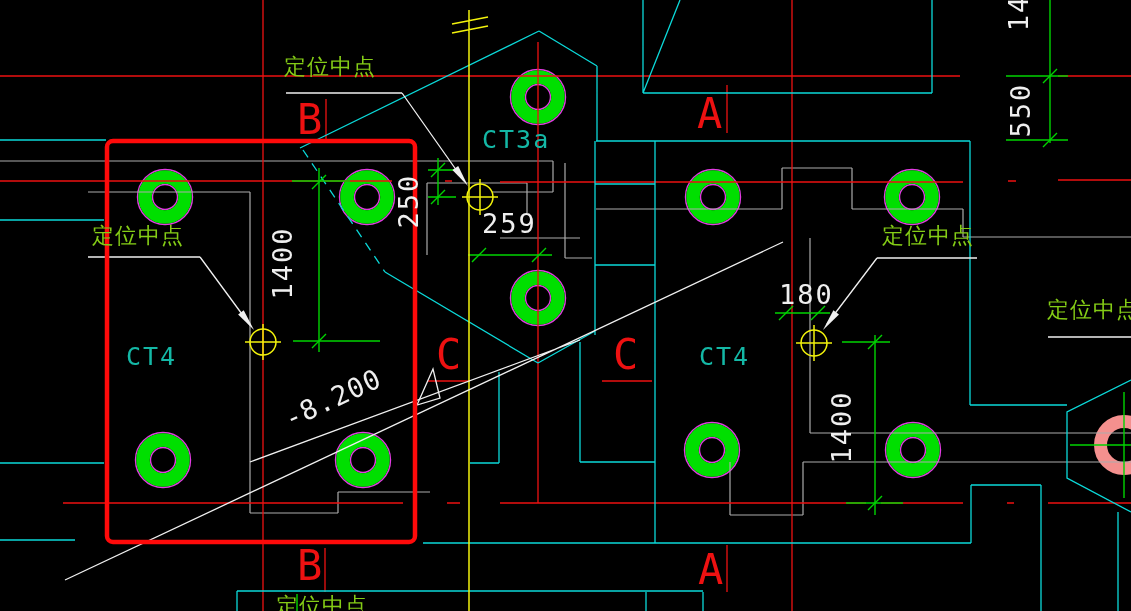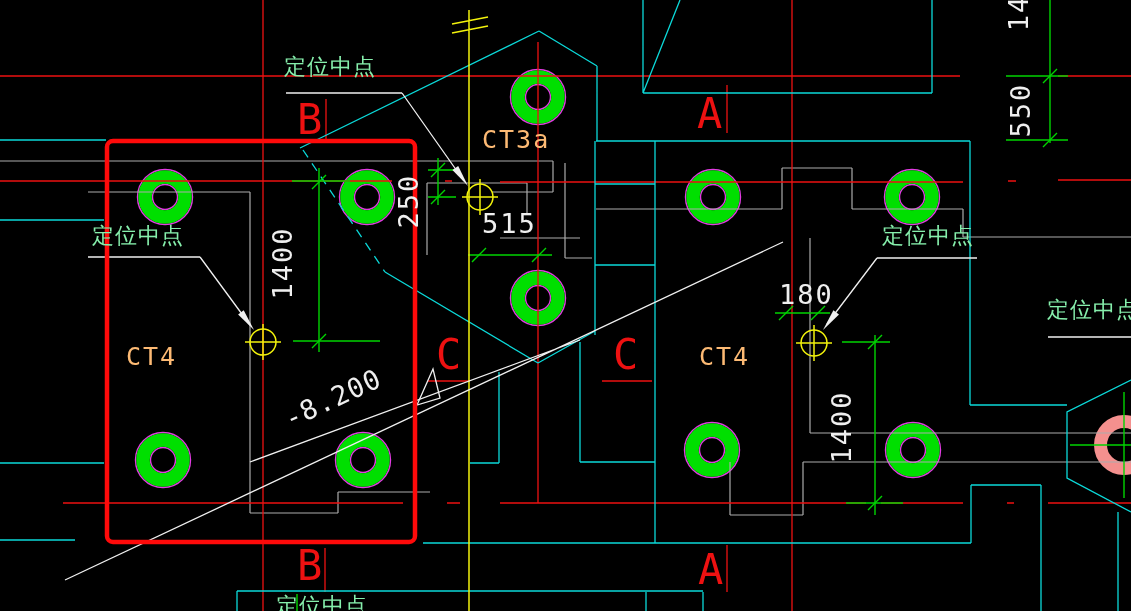--- a/index.html
+++ b/index.html
@@ -16,26 +16,26 @@
   .lg{stroke:#00d400;stroke-width:1.4;fill:none;}
   .lgr{stroke:#ababab;stroke-width:1.2;fill:none;}
   .ly{stroke:#f2f20c;stroke-width:1.5;fill:none;}
   .lw{stroke:#f0f0f0;stroke-width:1.3;fill:none;}
   .aw{fill:#f0f0f0;stroke:none;}
   .donut-g{stroke:#00df00;stroke-width:13.5;fill:none;}
   .donut-edge{stroke:#e23ce2;stroke-width:1.4;fill:none;}
   .donut-p{stroke:#f4908e;stroke-width:13;fill:none;}
   
   .t{position:absolute;white-space:nowrap;line-height:1;}
-  .zh{font-family:"DejaVu Sans",sans-serif;font-size:22px;color:#86efac;letter-spacing:1px;}
+  .zh{font-family:"DejaVu Sans",sans-serif;font-size:22px;color:#84cc16;letter-spacing:1px;}
   .num{font-size:27px;color:#efefef;letter-spacing:2px;}
   .rotv{transform:translate(-50%,-50%) rotate(-90deg);}
   .elev{font-size:27px;color:#efefef;letter-spacing:1px;transform-origin:0 0;transform:rotate(-25deg);}
   .grid-letter{font-size:42px;color:#ed1111;}
-  .comp{font-size:25px;color:#fdba74;letter-spacing:2px;}
+  .comp{font-size:25px;color:#14b8a6;letter-spacing:2px;}
 </style>
 </head>
 <body>
 
 <div id="canvas">
 
   <svg id="geom" width="1131" height="611" viewBox="0 0 1131 611">
 
     <g>
       <g>
@@ -167,21 +167,21 @@
   <div class="t zh" style="left:92px;top:225px;">定位中点</div>
   <div class="t zh" style="left:882px;top:225px;">定位中点</div>
   <div class="t zh" style="left:1047px;top:299px;">定位中点</div>
   <div class="t zh" style="left:276px;top:595px;">定位中点</div>
 
   <div class="t comp" style="left:126px;top:344px;">CT4</div>
   <div class="t comp" style="left:482px;top:127px;">CT3a</div>
   <div class="t comp" style="left:699px;top:344px;">CT4</div>
 
   <div class="t num rotv" style="left:408px;top:201px;">250</div>
-  <div class="t num" style="left:482px;top:210px;">515</div>
+  <div class="t num" style="left:482px;top:210px;">259</div>
   <div class="t num rotv" style="left:282px;top:263px;">1400</div>
   <div class="t num" style="left:779px;top:281px;">180</div>
   <div class="t num rotv" style="left:841px;top:427px;">1400</div>
   <div class="t num rotv" style="left:1020px;top:110px;">550</div>
   <div class="t num rotv" style="left:1018px;top:13px;">14</div>
 
   <div class="t elev" style="left:280px;top:408px;">-8.200</div>
 
   <div class="t grid-letter" style="left:297px;top:99px;">B</div>
   <div class="t grid-letter" style="left:697px;top:93px;">A</div>

